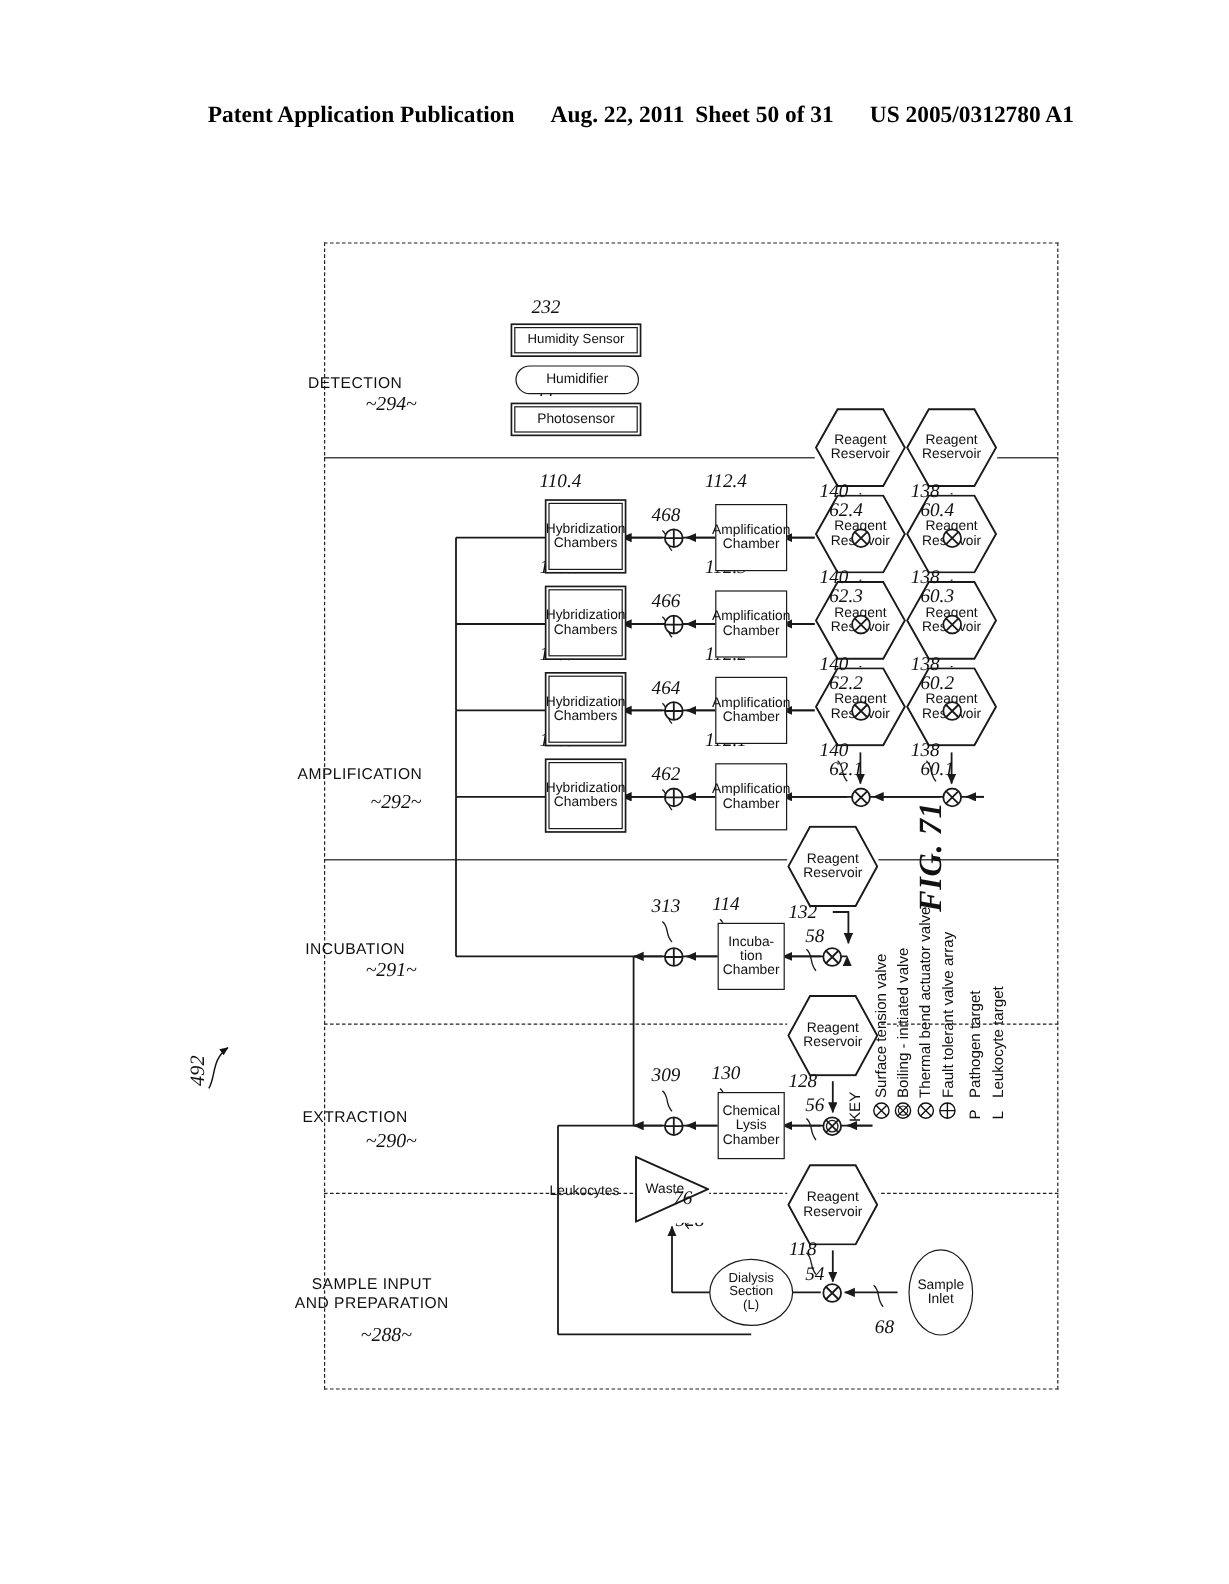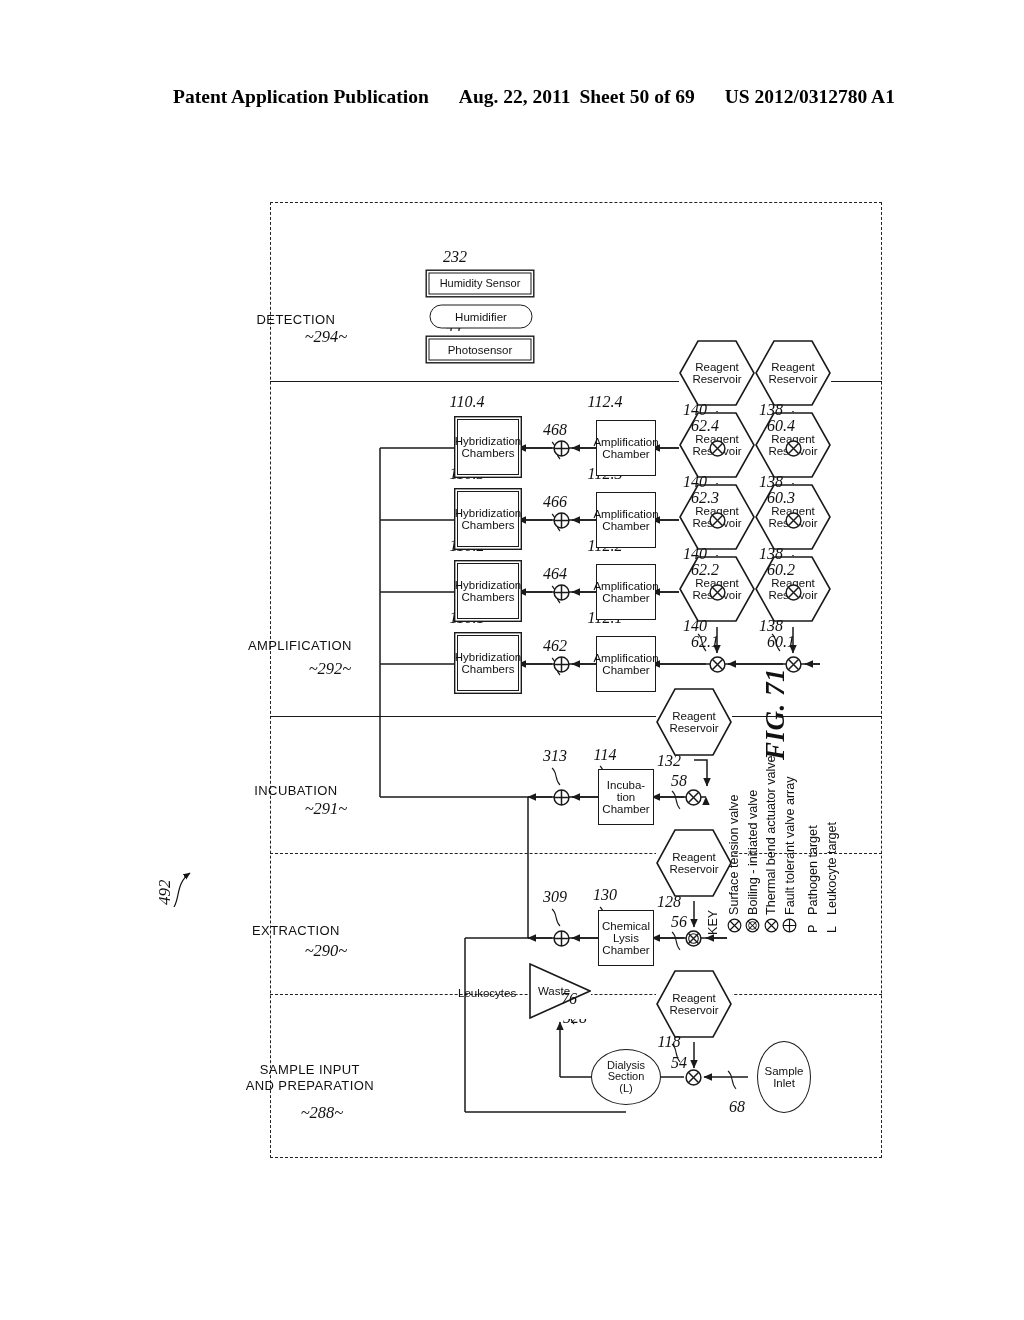--- a/index.html
+++ b/index.html
@@ -225,22 +225,22 @@
     color: #111;
     white-space: nowrap;
   }
 </style>
 </head>
 <body>
 
 <div id="pub-header">
   <span class="h-seg">Patent Application Publication</span>
   <span class="h-sub">Aug. 22, 2011</span>
-  <span class="h-seg">Sheet 50 of 69</span>
-  <span class="h-seg">US 2012/0312780 A1</span>
+  <span class="h-seg">Sheet 50 of 31</span>
+  <span class="h-seg">US 2005/0312780 A1</span>
 </div>
 
 <div id="fig-rot">
 
   <div id="fig-frame"></div>
 
   <div class="sect-div" style="left:177px;"></div>
   <div class="sect-div" style="left:318px;"></div>
   <div class="sect-div solid" style="left:455px;"></div>
   <div class="sect-div solid" style="left:790px;"></div>

